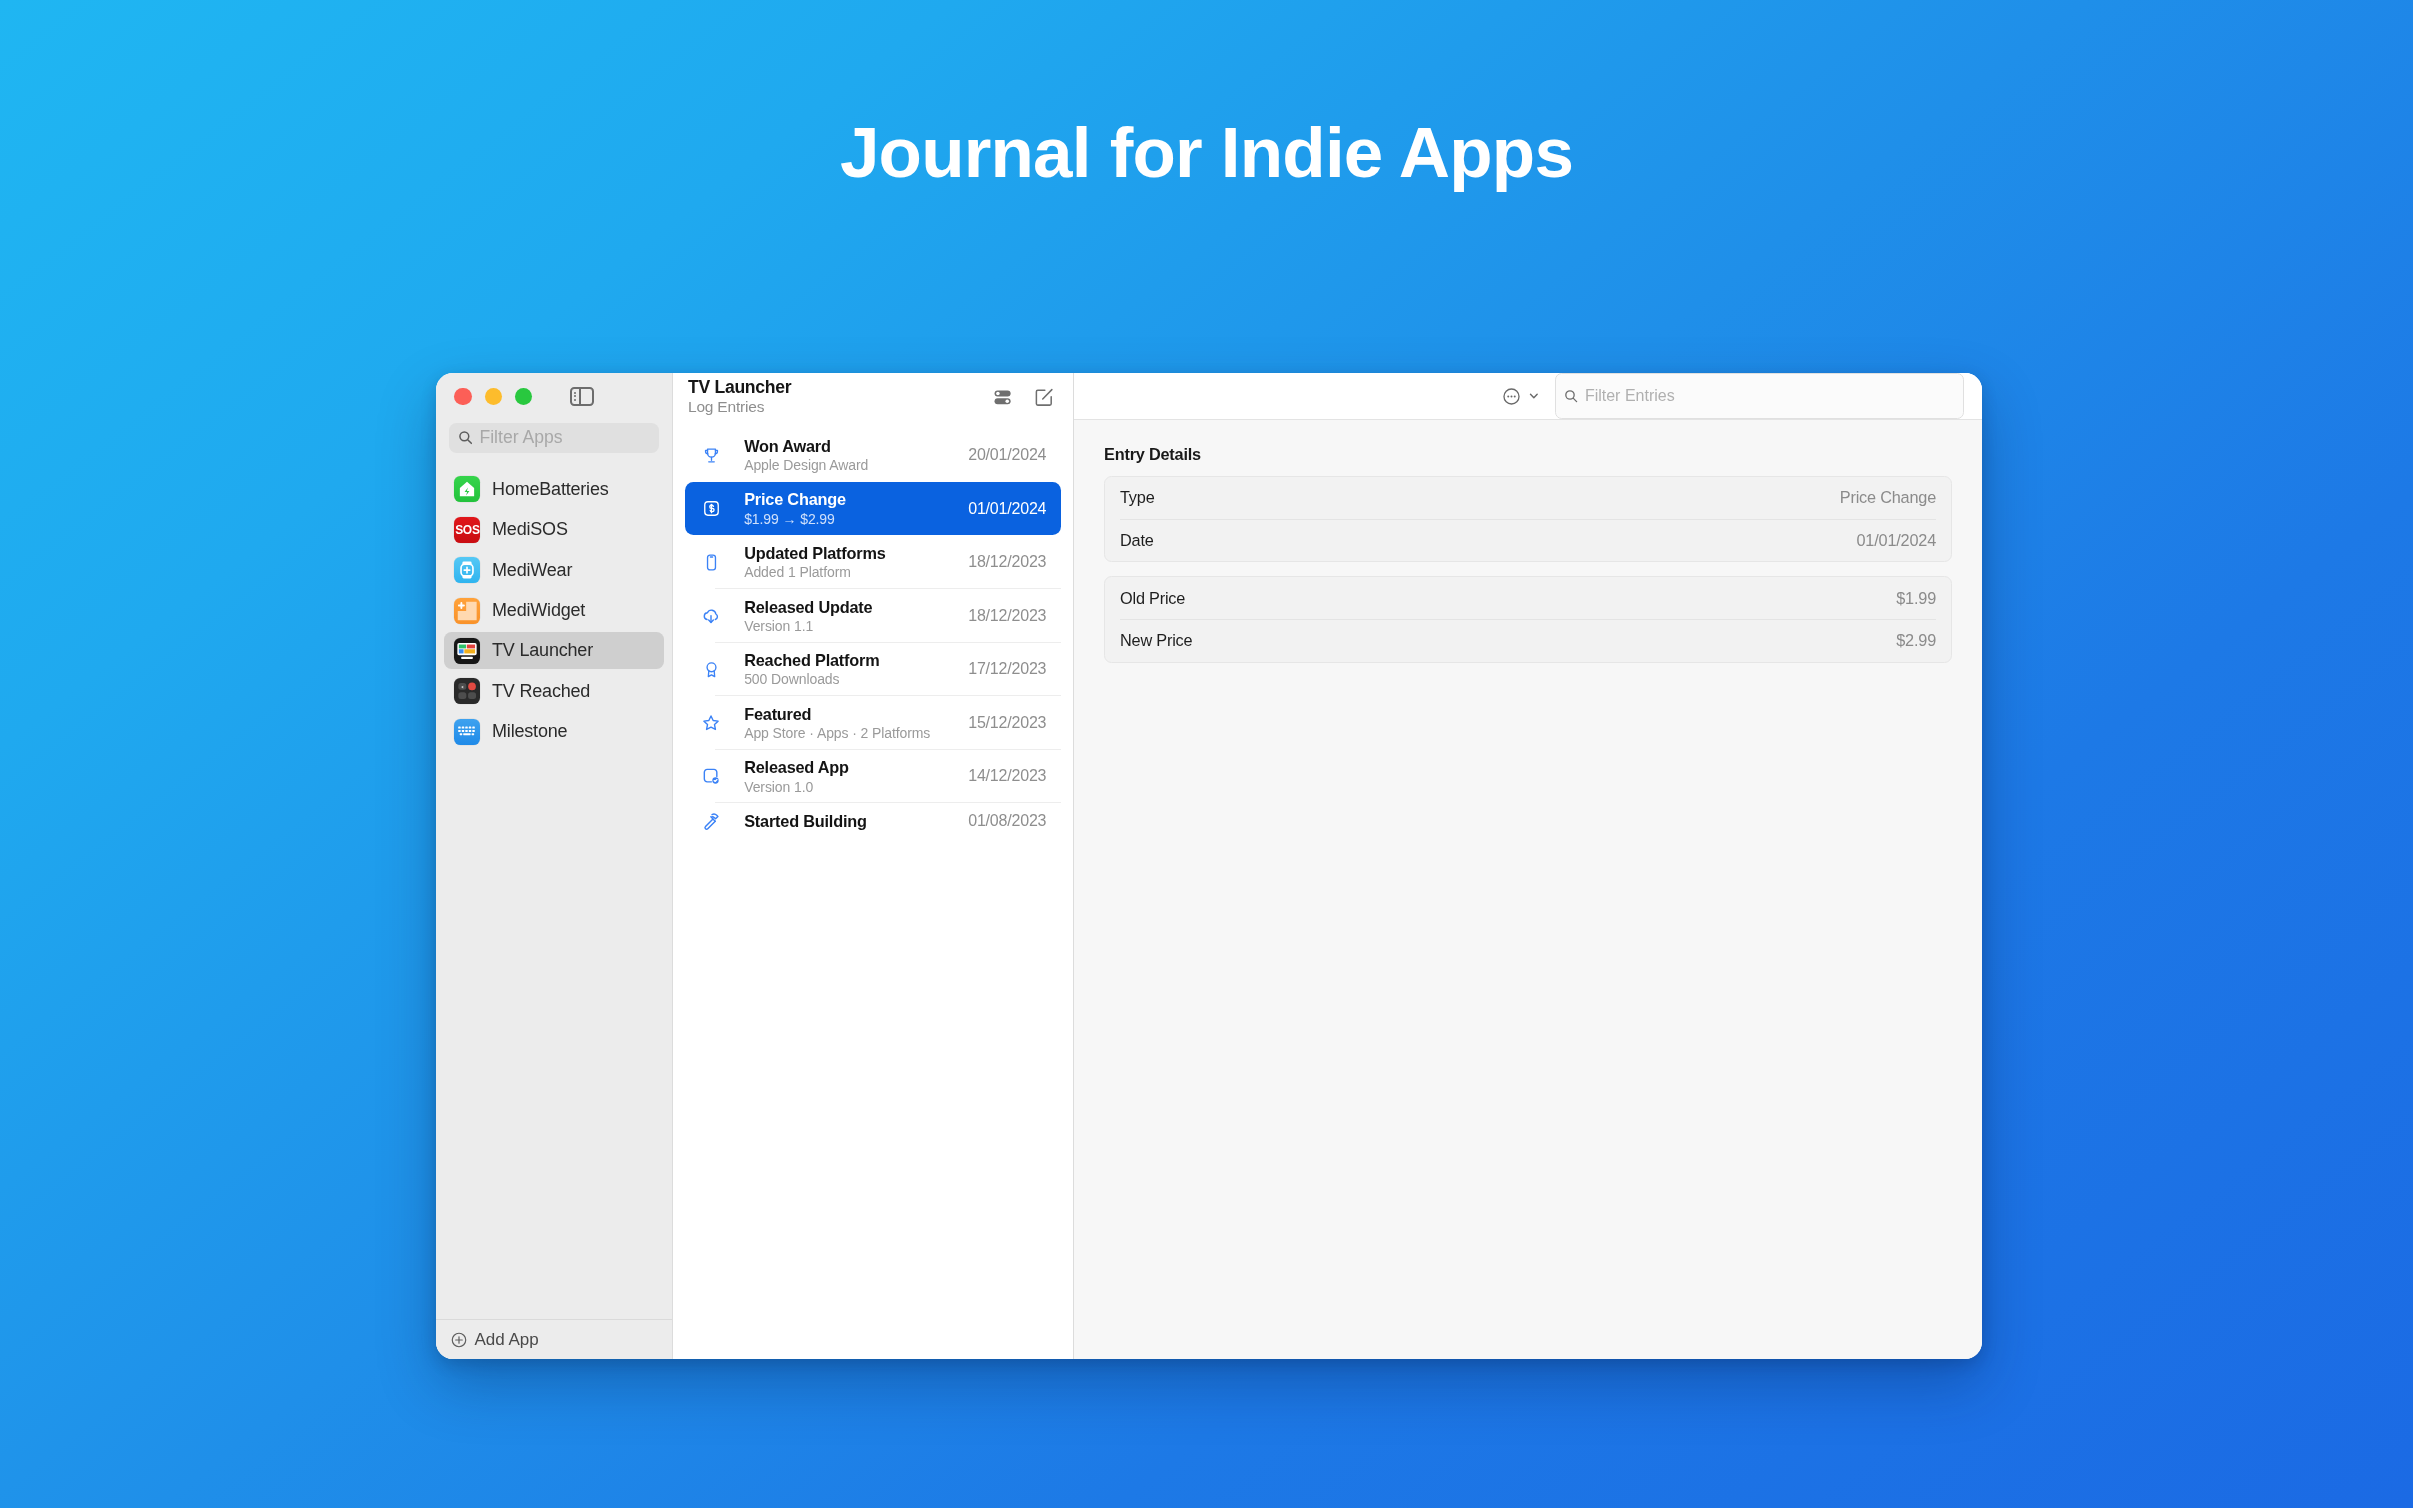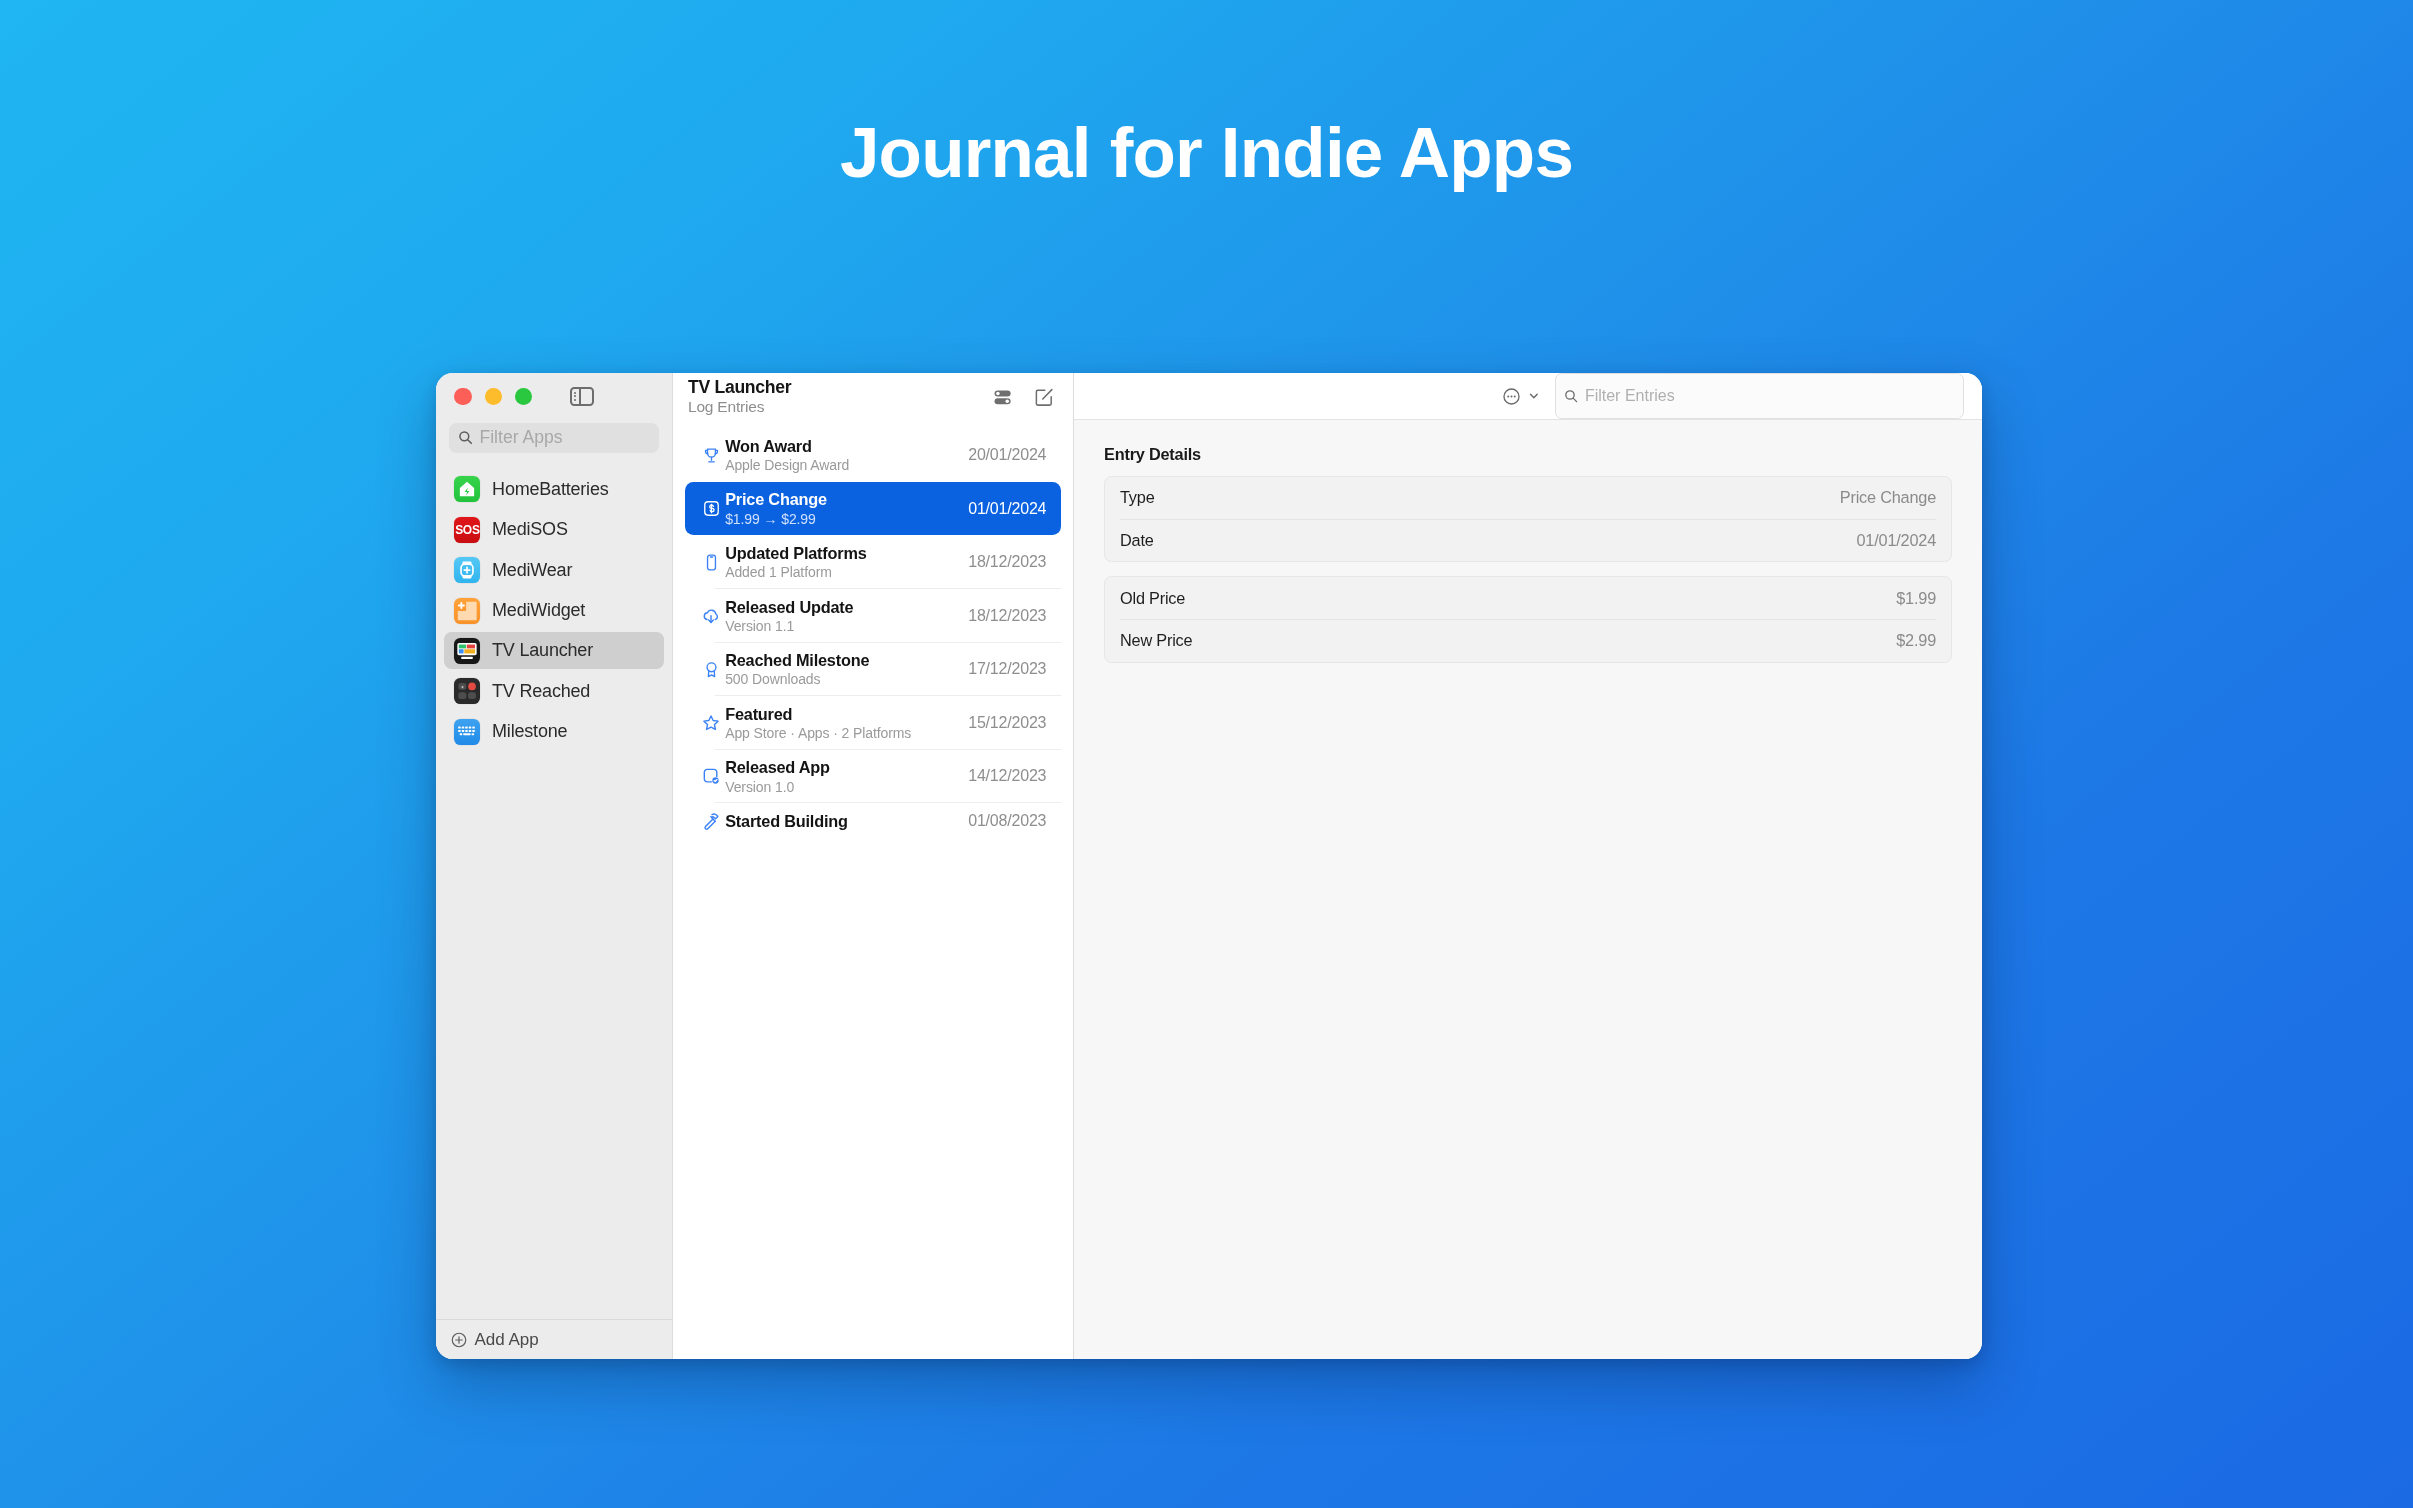--- a/index.html
+++ b/index.html
@@ -219,21 +219,21 @@
     color: #8e8e8e;
     letter-spacing: -0.2px;
   }
   .list-header .tools { display: flex; align-items: center; gap: 18.4px; }
 
   .entries { padding: 8.4px 0 0 0; }
 
   .entry {
     display: flex;
     align-items: center;
-    gap: 2px;
+    gap: 21px;
     padding: 7.5px 15px;
     margin: 0 11.7px;
     border-radius: 8.4px;
     position: relative;
   }
   .entry + .entry::before {
     content: "";
     position: absolute;
     left: 30px; right: 0; top: -0.8px;
     height: 0.8px;
@@ -579,21 +579,21 @@
       </div>
 
       <div class="entry">
         <span class="entry-icon">
           <svg width="19" height="19" viewBox="0 0 24 24" fill="none" stroke="currentColor" stroke-width="1.7" stroke-linecap="round" stroke-linejoin="round">
             <circle cx="12" cy="9.2" r="5.6"></circle>
             <path d="M8.6 13.6 8 21l4-2.2 4 2.2-.6-7.4"></path>
           </svg>
         </span>
         <span class="texts">
-          <span class="etitle" style="display:block">Reached Milestone</span>
+          <span class="etitle" style="display:block">Reached Platform</span>
           <span class="esub" style="display:block">500 Downloads</span>
         </span>
         <span class="edate">17/12/2023</span>
       </div>
 
       <div class="entry">
         <span class="entry-icon">
           <svg width="20" height="20" viewBox="0 0 24 24" fill="none" stroke="currentColor" stroke-width="1.7" stroke-linecap="round" stroke-linejoin="round">
             <path d="M12 3.6 14.6 9l5.9.8-4.3 4.1 1.1 5.8L12 17l-5.3 2.7 1.1-5.8L3.5 9.8 9.4 9z"></path>
           </svg>

